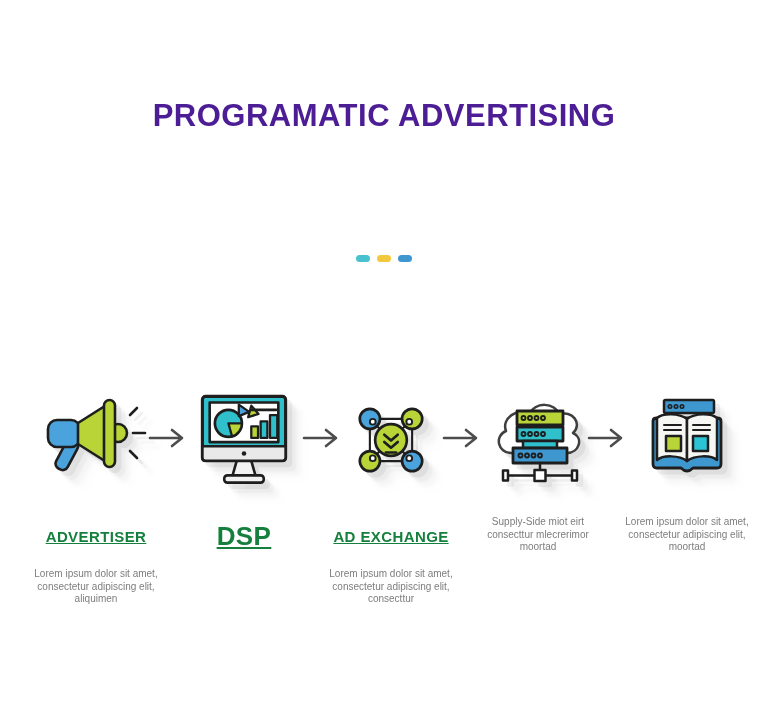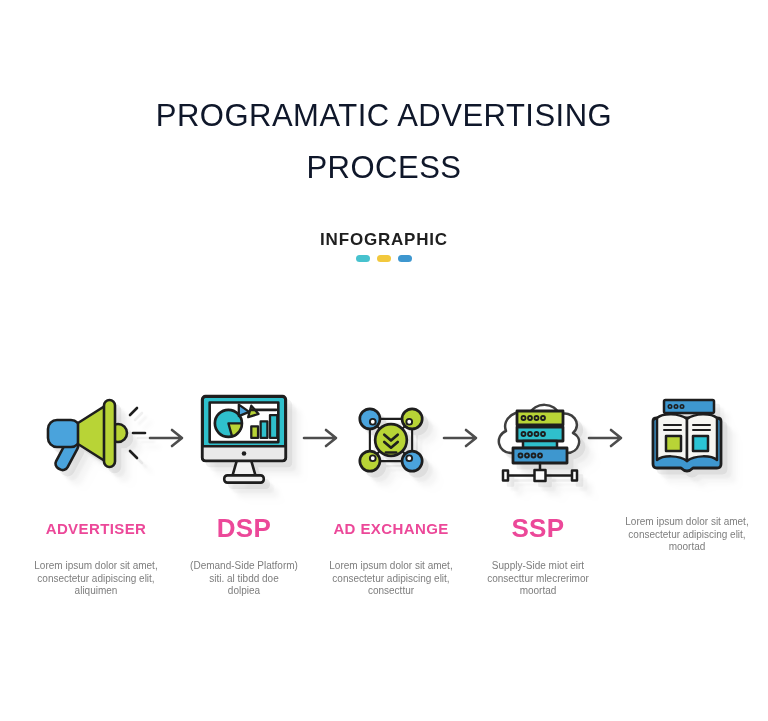--- a/index.html
+++ b/index.html
@@ -14,22 +14,22 @@
   }
 
   
   .title {
     position: absolute;
     top: 90px;
     left: 0;
     width: 100%;
     text-align: center;
     font-size: 31px;
-    font-weight: 400;
-    color: #0f172a;
+    font-weight: 700;
+    color: #4c1d95;
     line-height: 52px;
     letter-spacing: 0.5px;
   }
   .subtitle {
     position: absolute;
     top: 230px;
     left: 0;
     width: 100%;
     text-align: center;
     font-size: 17px;
@@ -69,24 +69,25 @@
     filter: drop-shadow(5px 5px 0 rgba(40,40,40,0.07))
             drop-shadow(9px 9px 1px rgba(40,40,40,0.05))
             drop-shadow(14px 14px 2px rgba(40,40,40,0.035));
   }
   .step-title {
     height: 32px;
     display: flex;
     align-items: center;
     justify-content: center;
     font-weight: 700;
-    color: #ec4899;
+    color: #15803d;
     font-size: 15px;
     letter-spacing: 0.4px;
-    margin-top: 12px;
+    margin-top: 20px;
+    text-decoration: underline;
   }
   .step-title.big { font-size: 26px; }
   .step-desc {
     margin-top: 16px;
     font-size: 10px;
     line-height: 12.5px;
     color: #7d7d7d;
   }
   .arrow {
     position: absolute;
@@ -106,23 +107,21 @@
   .arrow-3 { left: 442px; }
   .arrow-4 { left: 587px; }
 </style>
 </head>
 <body>
 
 <div class="canvas">
 
   <h1 class="title">
     <span>PROGRAMATIC ADVERTISING</span><br>
-    <span>PROCESS</span>
   </h1>
-  <div class="subtitle">INFOGRAPHIC</div>
   <div class="dashes">
     <span class="dash" style="background: rgb(71, 194, 206);"></span>
     <span class="dash" style="background: rgb(242, 200, 60);"></span>
     <span class="dash" style="background: rgb(62, 151, 207);"></span>
   </div>
 
   <div class="step step-1">
     <div class="icon-wrap">
       <svg width="108" height="92" viewBox="0 0 108 92">
         <g stroke="#1e1e1e" stroke-width="2.6" stroke-linejoin="round" stroke-linecap="round">
@@ -166,25 +165,20 @@
           <polygon points="45,14 55,21 45,25" fill="#4aa3dc" stroke-width="2.2"></polygon>
           <polygon points="57,15 64,23 54,26" fill="#b8d436" stroke-width="2.2"></polygon>
           <path d="M57,19 L81,19" fill="none" stroke-width="2.8"></path>
           <rect x="57" y="35" width="6.5" height="11" fill="#b8d436" stroke-width="2.2"></rect>
           <rect x="66" y="30" width="6.5" height="16" fill="#2fc0cc" stroke-width="2.2"></rect>
           <rect x="75" y="24" width="7" height="22" fill="#2fc0cc" stroke-width="2.2"></rect>
         </g>
       </svg>
     </div>
     <div class="step-title big">DSP</div>
-    <div class="step-desc">
-      <div>(Demand-Side Platform)</div>
-      <div>siti. al tibdd doe</div>
-      <div>dolpiea</div>
-    </div>
   </div>
 
   <div class="arrow arrow-2">
     <svg width="40" height="24" viewBox="0 0 40 24">
       <path d="M2,12 H32 M24,4 L34,12 L24,20" fill="none" stroke="#4d4d4d" stroke-width="2.6" stroke-linecap="round" stroke-linejoin="round"></path>
     </svg>
   </div>
 
   <div class="step step-3">
     <div class="icon-wrap">
@@ -244,21 +238,20 @@
               <circle cx="52" cy="64.5" r="2"></circle>
           </g>
           <path d="M52,72 L52,79" fill="none" stroke-width="2.5"></path>
           <path d="M19,84.5 L46.5,84.5 M57.5,84.5 L85,84.5" fill="none" stroke-width="2.5"></path>
           <rect x="46.5" y="79" width="11" height="11" fill="#ffffff" stroke-width="2.5"></rect>
           <rect x="15" y="79.5" width="5" height="10" fill="#ffffff" stroke-width="2.5"></rect>
           <rect x="84" y="79.5" width="5" height="10" fill="#ffffff" stroke-width="2.5"></rect>
         </g>
       </svg>
     </div>
-    <div class="step-title big">SSP</div>
     <div class="step-desc">
       <div>Supply-Side miot eirt</div>
       <div>consecttur mlecrerimor</div>
       <div>moortad</div>
     </div>
   </div>
 
   <div class="arrow arrow-4">
     <svg width="40" height="24" viewBox="0 0 40 24">
       <path d="M2,12 H32 M24,4 L34,12 L24,20" fill="none" stroke="#4d4d4d" stroke-width="2.6" stroke-linecap="round" stroke-linejoin="round"></path>

